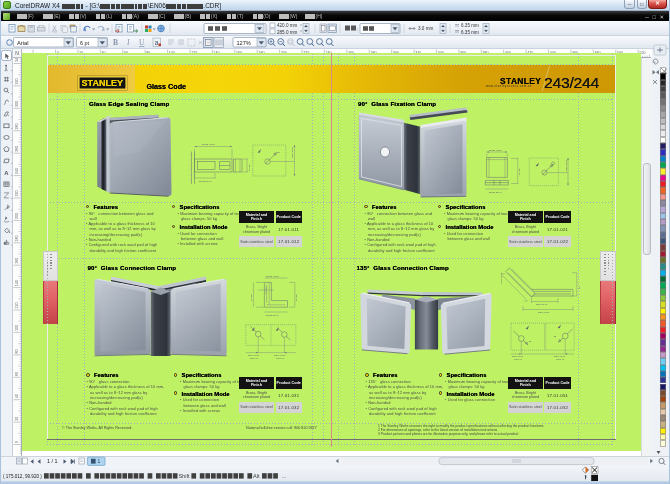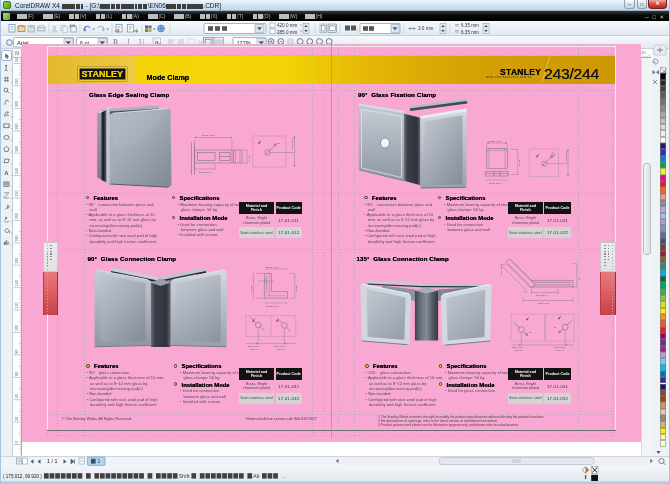--- a/index.html
+++ b/index.html
@@ -21,21 +21,21 @@
 .mi span.lt{font-size:5px;color:#bdbdbd;line-height:1}
 #mwin{right:5px;top:13.5px;font-size:5.5px;color:#cfcfcf;letter-spacing:1px}
 .tbar{left:0;width:670px;background:linear-gradient(#f7fafd,#e9eef5 70%,#e2e8f0);border-bottom:1px solid #c9d2de}
 #toolbar1{top:21px;height:15px}
 #toolbar2{top:36px;height:13px}
 
 #corner{left:13px;top:49px;width:9px;height:9px;background:#f4f6f8;border-right:1px solid #b5bcc6;border-bottom:1px solid #b5bcc6;font-size:5px;color:#555;text-align:center;line-height:9px}
 #hruler{left:22px;top:49px;width:629px;height:9px;background:#fdfdfd;border-bottom:1px solid #aab2bc}
 #vruler{left:13px;top:58px;width:9px;height:398px;background:#fdfdfd;border-right:1px solid #aab2bc}
 #toolbox{left:0;top:49px;width:13px;height:416px;background:#eef1f5;border-right:1px solid #c6cdd7}
-#canvas{left:22px;top:44px;width:619px;height:398px;background:#f9a8d4;overflow:hidden;transform:translateZ(0)}
+#canvas{left:22px;top:53px;width:619px;height:398px;background:#bef264;overflow:hidden;transform:translateZ(0)}
 
 #vscroll{left:641px;top:58px;width:11px;height:398px;background:#f2f3f5;border-left:1px solid #d8dce1}
 #vthumb{left:642.5px;top:163px;width:8px;height:92px;background:linear-gradient(90deg,#f2f3f4,#dcdfe3);border:1px solid #b7bcc3;border-radius:3px}
 #palcol{left:652px;top:49px;width:18px;height:416px;background:#eef1f5}
 #palette{left:659.5px;top:67px;width:6.5px}
 .sw{width:6.5px;height:6.33px;border:0.5px solid rgba(120,120,120,.55)}
 
 #navrow{left:0;top:456px;width:670px;height:9.5px;background:#f0f3f7;border-top:1px solid #cdd4dc}
 #statusbar{left:0;top:465.5px;width:670px;height:15.5px;background:linear-gradient(#f2f5f9,#e4e9f0)}
 #winbottom{left:0;top:481px;width:670px;height:3px;background:linear-gradient(#c9daee,#a9c2de)}
@@ -688,21 +688,21 @@
         <path d="M137.7,10.6 L90.8,20.4 Q88.8,20.9 88.8,22.9 L90.4,69.1 Q90.5,71.1 92.5,71 L136.2,67 Q138.2,66.8 138.2,64.8 L139.7,12.5 Q139.7,10.2 137.7,10.6 Z" fill="#d4d9e0"></path>
         <path d="M133.2,15.8 L94.4,24.1 L95.6,66.4 L132.5,63 Z" fill="url(#p4f)"></path>
         <path d="M137.7,10.6 L90.8,20.4" stroke="#eaedf1" stroke-width="1.4" fill="none"></path>
         <path d="M92.5,71.2 L138.2,67" stroke="#767d88" stroke-width="1" fill="none"></path>
       </svg>
     <div class="ab" id="band"></div>
     <div class="ab" id="bandL"></div>
     <div class="ab" id="slogo">
         <span>STANLEY</span>
       </div>
-    <div class="ab" id="gclamp">Mode Clamp</div>
+    <div class="ab" id="gclamp">Glass Code</div>
     <div class="ab" id="rstan">STANLEY</div>
 <svg class="ab" style="left:538px;top:70px" width="14" height="28" viewBox="0 0 14 28">
         <path d="M11.5,1 L4,26.5" stroke="#dfc269" stroke-width="0.9"></path>
       </svg>
     <div class="ab" id="rurl">www.stanleyaccess.com.cn</div>
     <div class="ab" id="rnum">243/244</div>
 <div class="ab" style="left:46.5px;top:59.5px;width:569.5px;height:385px;border:0.7px solid #ececec"></div>
 <div class="ab" style="left:47px;top:443.6px;width:569px;height:1.3px;background:#6f6f6f"></div>
 
 <div class="ab phead" style="left:89px;top:104.6px">Glass Edge Sealing Clamp</div>

